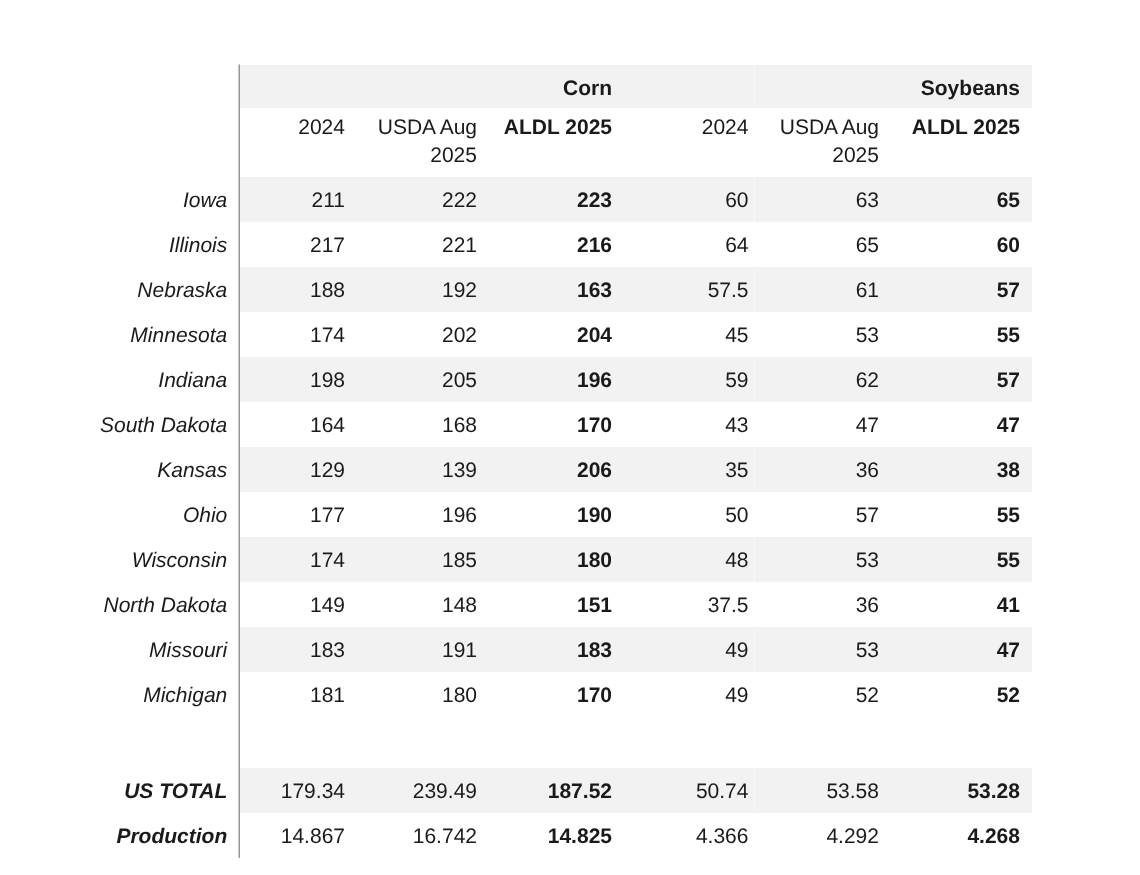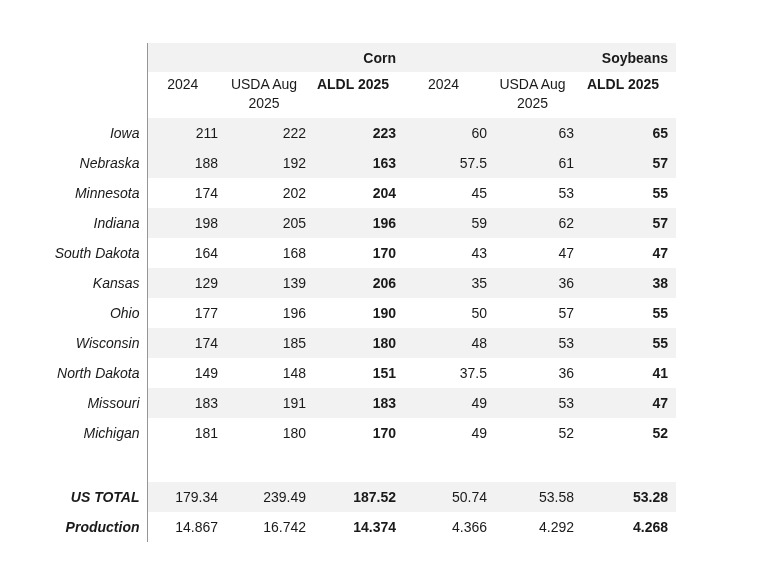--- a/index.html
+++ b/index.html
@@ -3,34 +3,34 @@
 <meta charset="utf-8">
 <style>
   html,body{margin:0;padding:0;}
   body{
     width:760px;height:583px;background:#ffffff;
     font-family:"Liberation Sans",sans-serif;color:#1a1a1a;
     overflow:hidden;
   }
   table{
     border-collapse:collapse;table-layout:fixed;
-    margin:43px 0 0 0;border-spacing:0;
+    margin:43px 0 0 12px;border-spacing:0;
   }
   td{
     padding:0 4px 0 0;text-align:right;font-size:14px;
     white-space:normal;overflow:hidden;vertical-align:middle;
   }
   td:last-child{padding-right:8px;}
   td.label{padding-right:7px;font-style:italic;background:#ffffff;}
   td.first-data{border-left:1px solid #969696;}
   tr.band td:not(.label){background:#f2f2f2;}
   tr.ghead{height:29px;}
   tr.ghead td{font-weight:bold;}
   tr.chead{height:46px;}
-  tr.chead td{vertical-align:top;padding-top:3px;line-height:19px;text-align:center;}
+  tr.chead td{vertical-align:top;padding-top:3px;line-height:19px;}
   tr.data{height:30px;}
   tr.spacer{height:34px;}
   tr.total-row{height:30px;}
   tr.prod-row{height:30px;}
   .b,.aldl{font-weight:bold;}
   tr.total-row td.label,tr.prod-row td.label{font-weight:bold;font-style:italic;}
 </style>
 </head>
 <body>
 
@@ -67,20 +67,29 @@
   <tbody id="body-rows">
       <tr class="data band">
     <td class="label">Iowa</td>
     <td class="first-data">211</td>
     <td>222</td>
     <td class="aldl">223</td>
     <td>60</td>
     <td>63</td>
     <td class="aldl">65</td>
   </tr>
+      <tr class="data">
+    <td class="label">Illinois</td>
+    <td class="first-data">217</td>
+    <td>221</td>
+    <td class="aldl">216</td>
+    <td>64</td>
+    <td>65</td>
+    <td class="aldl">60</td>
+  </tr>
       <tr class="data band">
     <td class="label">Nebraska</td>
     <td class="first-data">188</td>
     <td>192</td>
     <td class="aldl">163</td>
     <td>57.5</td>
     <td>61</td>
     <td class="aldl">57</td>
   </tr>
       <tr class="data">
@@ -176,19 +185,19 @@
       <td>239.49</td>
       <td class="aldl">187.52</td>
       <td>50.74</td>
       <td>53.58</td>
       <td class="aldl">53.28</td>
     </tr>
     <tr class="prod-row">
       <td class="label">Production</td>
       <td class="first-data">14.867</td>
       <td>16.742</td>
-      <td class="aldl">14.374</td>
+      <td class="aldl">14.825</td>
       <td>4.366</td>
       <td>4.292</td>
       <td class="aldl">4.268</td>
     </tr>
   </tbody>
 </table>
 
 </body></html>

